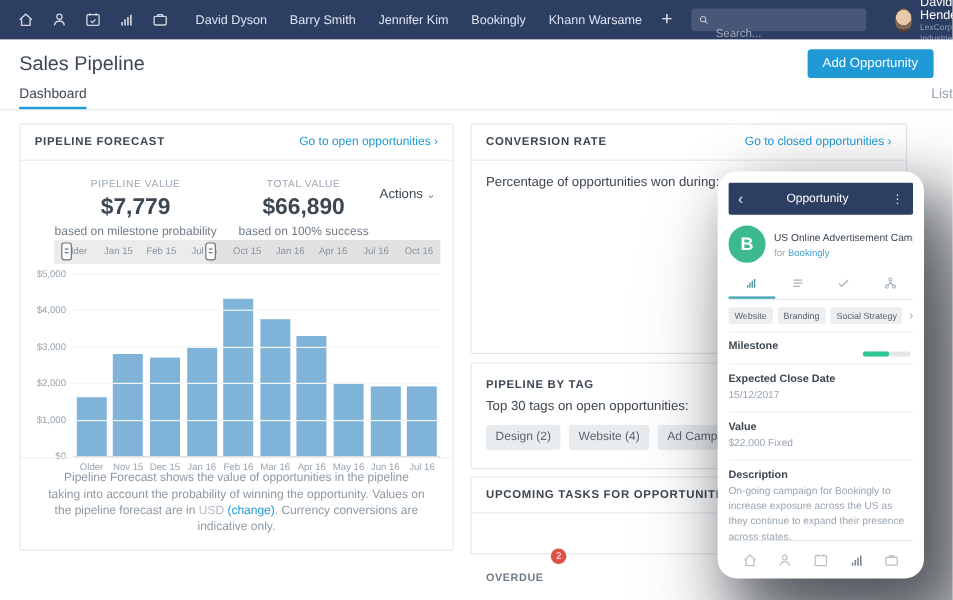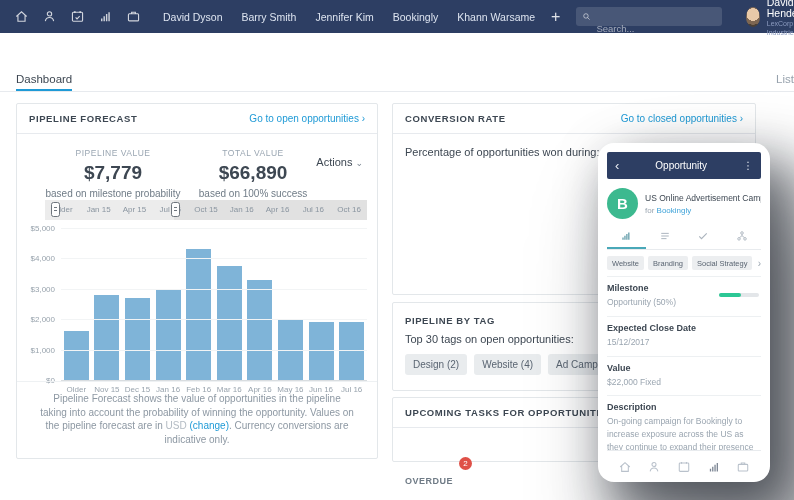--- a/index.html
+++ b/index.html
@@ -189,20 +189,25 @@
     <div class="nav-profile">
       <div class="nav-avatar"></div>
       <div>
         <div class="nav-user-name">David Henders</div>
         <div class="nav-user-company">LexCorp Industries</div>
       </div>
 
     </div>
   </div>
 
+  <div class="page-header">
+    <div class="page-title">Sales Pipeline</div>
+    <div class="header-spacer"></div>
+    <button class="add-btn">Add Opportunity</button>
+  </div>
 
   <div class="tabs">
     <div class="tab active">Dashboard</div>
     <div class="tab">List</div>
   </div>
 
   <div class="panel" id="pipeline-panel">
     <div class="panel-head">
       <div class="panel-title">PIPELINE FORECAST</div>
       <div class="panel-link">Go to open opportunities ›</div>
@@ -221,21 +226,21 @@
       <div class="actions-link">
         <span>Actions</span> <span class="caret">⌄</span>
       </div>
     </div>
 
     <div class="slider">
       <div class="slider-range" style="width:40%"></div>
       <div class="slider-labels">
           <div class="slider-label">Older</div>
           <div class="slider-label">Jan 15</div>
-          <div class="slider-label">Apr 15</div>
+          <div class="slider-label">Feb 15</div>
           <div class="slider-label">Jul 15</div>
           <div class="slider-label">Oct 15</div>
           <div class="slider-label">Jan 16</div>
           <div class="slider-label">Apr 16</div>
           <div class="slider-label">Jul 16</div>
           <div class="slider-label">Oct 16</div>
         </div>
       <div class="slider-handle" style="left:2%"></div>
       <div class="slider-handle" style="left:39%"></div>
     </div>
@@ -385,21 +390,20 @@
 
       <div class="phone-tags">
         <span class="phone-tag">Website</span>
           <span class="phone-tag">Branding</span>
           <span class="phone-tag">Social Strategy</span>
           <span class="phone-tags-chevron">›</span>
       </div>
 
       <div class="pfield">
         <div class="pfield-label">Milestone</div>
-        <div class="pfield-value">Opportunity (50%)</div>
         <div class="progress-track">
             <div class="progress-fill" style="width: 55%;"></div>
           </div>
       </div>
       <div class="pfield">
         <div class="pfield-label">Expected Close Date</div>
         <div class="pfield-value">15/12/2017</div>
       </div>
       <div class="pfield">
         <div class="pfield-label">Value</div>

